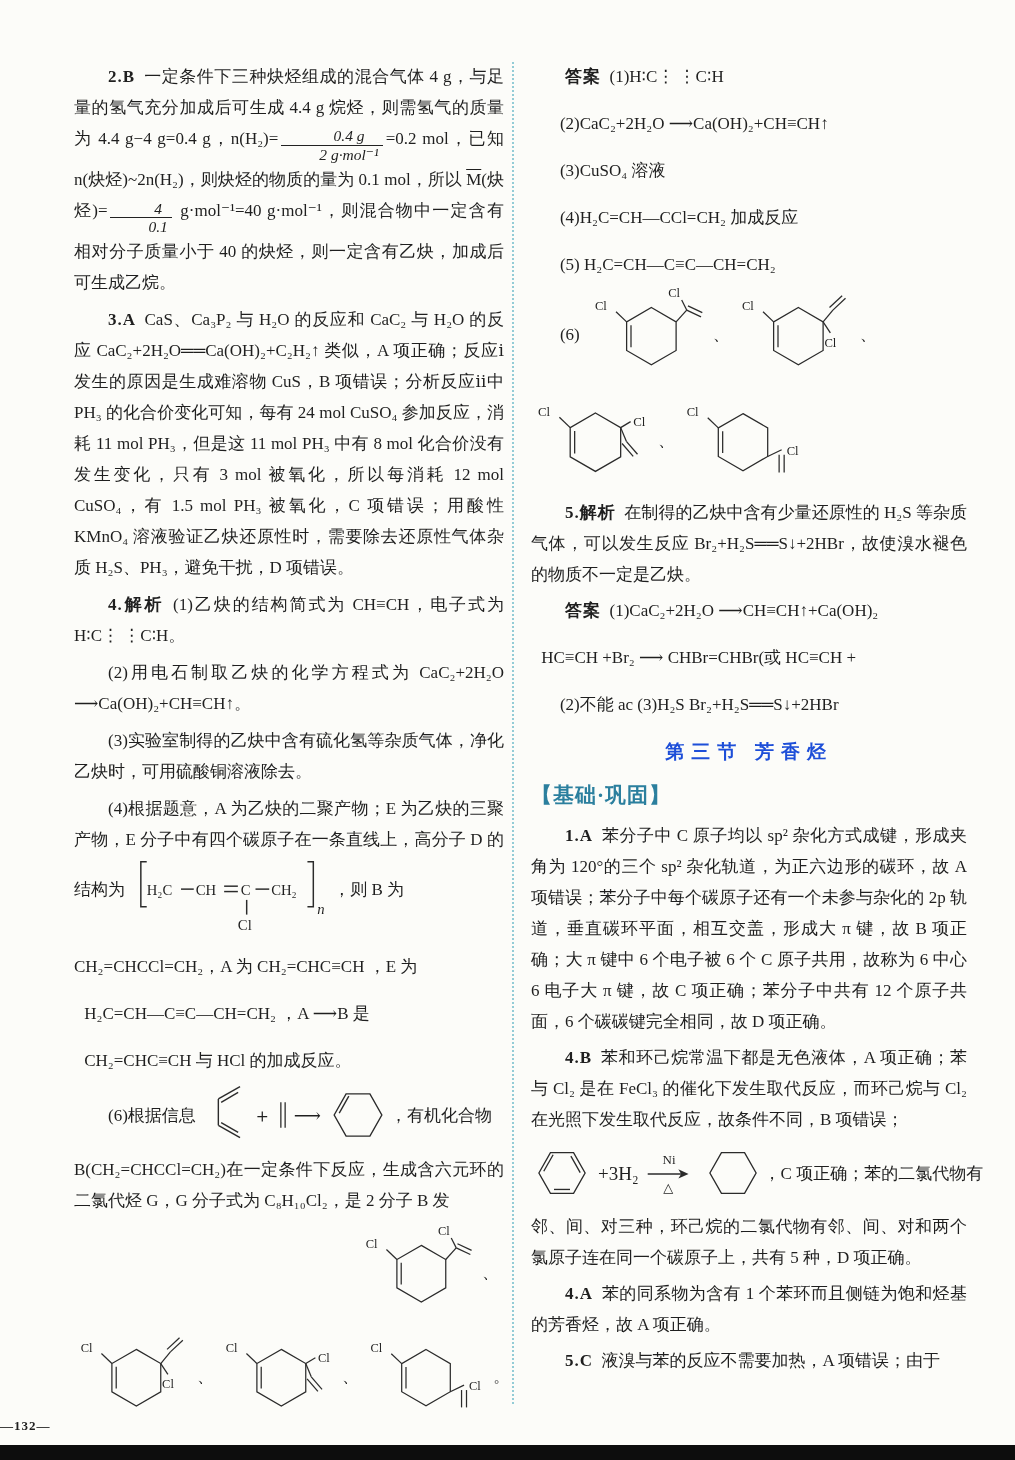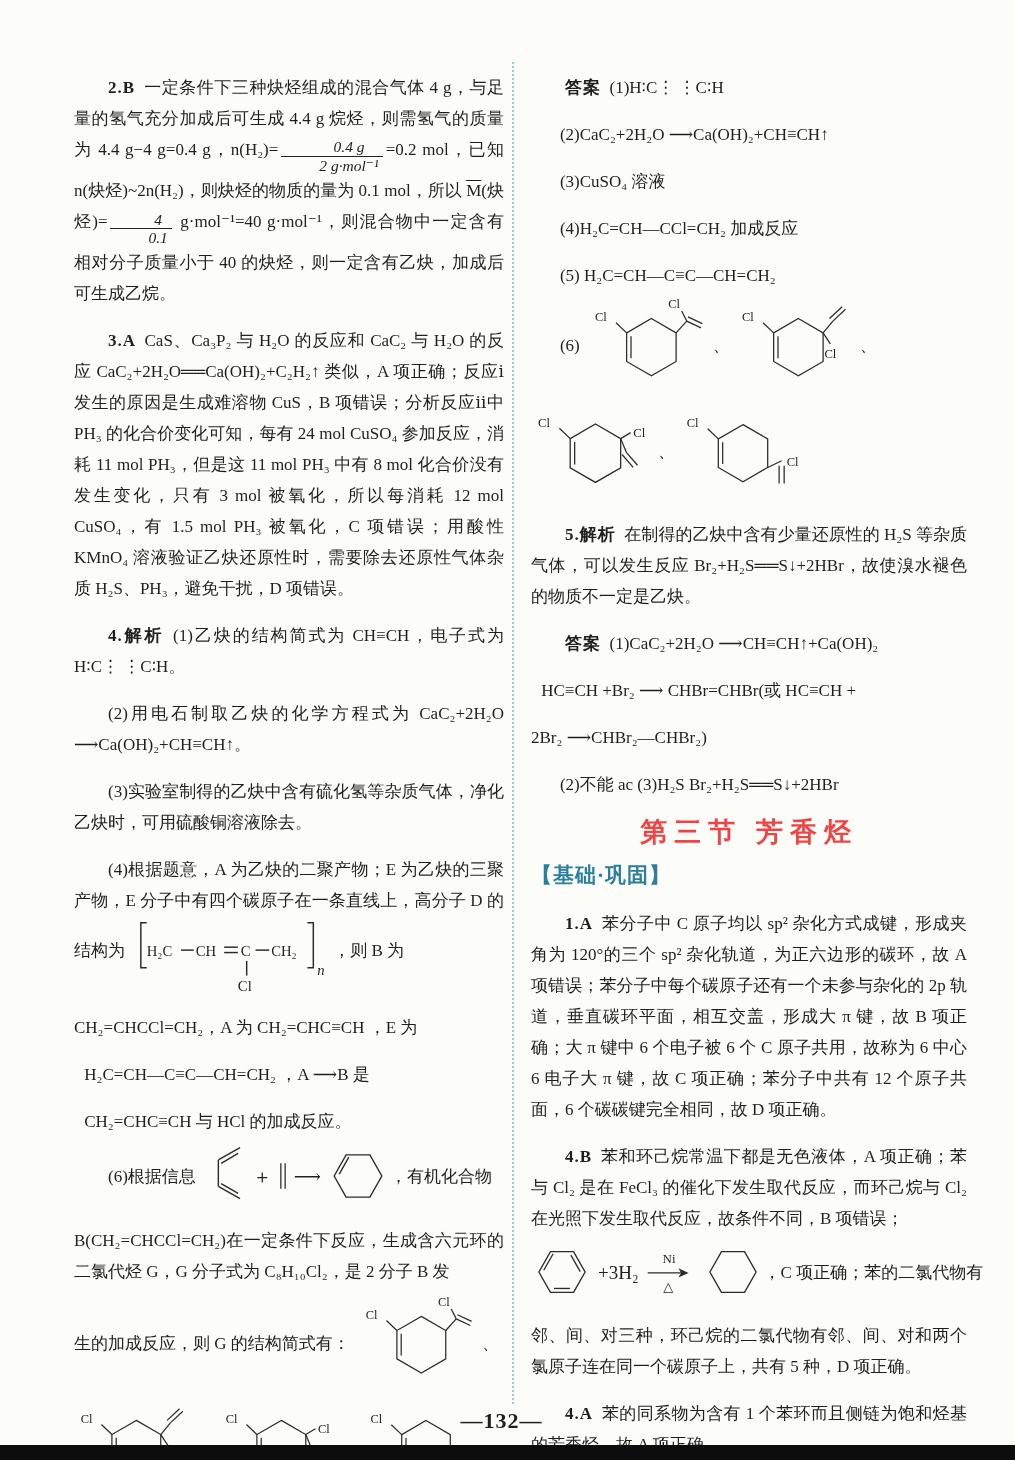--- a/index.html
+++ b/index.html
@@ -9,21 +9,21 @@
     font-family:"Liberation Serif","DejaVu Serif",serif;
     color:#1f1f1f;
   }
   .divider {
     position:absolute; left:512px; top:62px; height:1342px; width:0;
     border-left:2px dotted #93ccd6;
   }
   .col { position:absolute; top:56px; font-size:17px; line-height:31px; }
   .col-left  { left:74px;  width:430px; }
   .col-right { left:531px; width:436px; }
-  .para { margin:16px 0 6px 0; text-align:justify; }
+  .para { margin:5px 0 6px 0; text-align:justify; }
   .col-right .para { margin-bottom:3px; }
   .indent { text-indent:2em; }
   .lead { font-weight:bold; margin-right:0.5em; letter-spacing:1px; }
   .fline { white-space:nowrap; margin:16px 0 4px 0; }
   .ind05 { padding-left:0.6em; }
   .ind17 { padding-left:1.7em; }
   .frac {
     display:inline-block; vertical-align:-1.05em; text-align:center;
     line-height:1.15; font-size:15.5px; margin:0 3px;font-style:italic;
   }
@@ -33,30 +33,30 @@
   .rxnrow { display:flex; align-items:center; white-space:nowrap; margin:6px 0; }
   .structrow { display:flex; align-items:center; white-space:nowrap; margin:4px 0; }
   .structrow .comma { margin:0 5px; }
   .op { margin:0 5px; font-size:19px; }
   .push-right { margin-left:auto; }
   svg.chem { stroke:#2b2b2b; stroke-width:1.5; fill:none; flex:none; }
   svg.chem text { stroke:none; fill:#1f1f1f; font-size:15px; font-family:"Liberation Serif","DejaVu Serif",serif; }
   svg.polymer { vertical-align:-40px; margin:0 4px; }
   svg.cond-arrow text { font-size:14px; }
   .sec-title {
-    color:#ef4444; font-weight:bold; font-size:27px; text-align:center;
+    color:#1d4ed8; font-weight:bold; font-size:19px; text-align:center;
     letter-spacing:7px; margin:14px 0 8px 0; line-height:36px;
   }
   .sec-sub {
     color:#2b7f9e; font-weight:bold; font-size:21px; line-height:34px;
     margin:2px 0 8px 0; letter-spacing:1px;font-family:Liberation Serif, serif;
   }
   .pagenum {
-    position:absolute; left:0; right:12px; bottom:26px; text-align:center;
-    font-weight:bold; font-size:22px; letter-spacing:1px;
+    position:absolute; left:0; right:12px; bottom:26px; 
+    font-weight:bold; font-size:13px; letter-spacing:1px;
   }
   .bottom-bar { position:absolute; left:0; right:0; bottom:0; height:15px; background:#0d0d0d; }
 </style>
 </head>
 <body>
 
 <div class="page">
 
   <div class="divider"></div>
 
@@ -111,21 +111,20 @@
       <svg class="chem" width="64" height="66" viewBox="0 0 64 72">
         <polygon points="6,36 19,13 45,13 58,36 45,59 19,59"></polygon>
         <line x1="11.5" y1="34" x2="22" y2="15.5"></line>
       </svg>
       <span>，有机化合物</span>
     </div>
 
     <p class="para">B(CH₂=CHCCl=CH₂)在一定条件下反应，生成含六元环的二氯代烃 G，G 分子式为 C₈H₁₀Cl₂，是 2 分子 B 发</p>
 
     <div class="structrow">
-      <span>生的加成反应，则 G 的结构简式有：</span>
       <svg class="chem push-right" width="118" height="100" viewBox="0 0 142 120">
         <polygon points="75,28 104.4,45 104.4,79 75,96 45.6,79 45.6,45"></polygon>
         <line x1="50.8" y1="49" x2="50.8" y2="75"></line>
         <line x1="45.6" y1="45" x2="33" y2="33"></line>
         <text x="8" y="31">Cl</text>
         <line x1="104.4" y1="45" x2="117" y2="31"></line>
         <line x1="117" y1="31" x2="111" y2="19"></line>
         <text x="95" y="16">Cl</text>
         <line x1="117" y1="31" x2="134" y2="39"></line>
         <line x1="118.5" y1="26" x2="135.5" y2="34"></line>
@@ -231,21 +230,20 @@
         <text x="127" y="77">Cl</text>
         <line x1="118" y1="77" x2="118" y2="98"></line>
         <line x1="124" y1="77" x2="124" y2="98"></line>
       </svg>
     </div>
 
     <p class="para indent"><span class="lead">5.解析</span><span>在制得的乙炔中含有少量还原性的 H₂S 等杂质气体，可以发生反应 Br₂+H₂S══S↓+2HBr，故使溴水褪色的物质不一定是乙炔。</span></p>
 
     <p class="para indent"><span class="lead">答案</span><span>(1)CaC₂+2H₂O ⟶CH≡CH↑+Ca(OH)₂</span></p>
     <div class="fline ind05">HC≡CH +Br₂ ⟶ CHBr=CHBr(或 HC≡CH +</div>
-    <div class="fline">2Br₂ ⟶CHBr₂—CHBr₂)</div>
     <div class="fline ind17">(2)不能  ac  (3)H₂S  Br₂+H₂S══S↓+2HBr</div>
 
     <div class="sec-title">第三节  芳香烃</div>
     <div class="sec-sub">【基础·巩固】</div>
 
     <p class="para indent"><span class="lead">1.A</span><span>苯分子中 C 原子均以 sp² 杂化方式成键，形成夹角为 120°的三个 sp² 杂化轨道，为正六边形的碳环，故 A 项错误；苯分子中每个碳原子还有一个未参与杂化的 2p 轨道，垂直碳环平面，相互交盖，形成大 π 键，故 B 项正确；大 π 键中 6 个电子被 6 个 C 原子共用，故称为 6 中心 6 电子大 π 键，故 C 项正确；苯分子中共有 12 个原子共面，6 个碳碳键完全相同，故 D 项正确。</span></p>
 
 
     <p class="para indent"><span class="lead">4.B</span><span>苯和环己烷常温下都是无色液体，A 项正确；苯与 Cl₂ 是在 FeCl₃ 的催化下发生取代反应，而环己烷与 Cl₂ 在光照下发生取代反应，故条件不同，B 项错误；</span></p>
 

